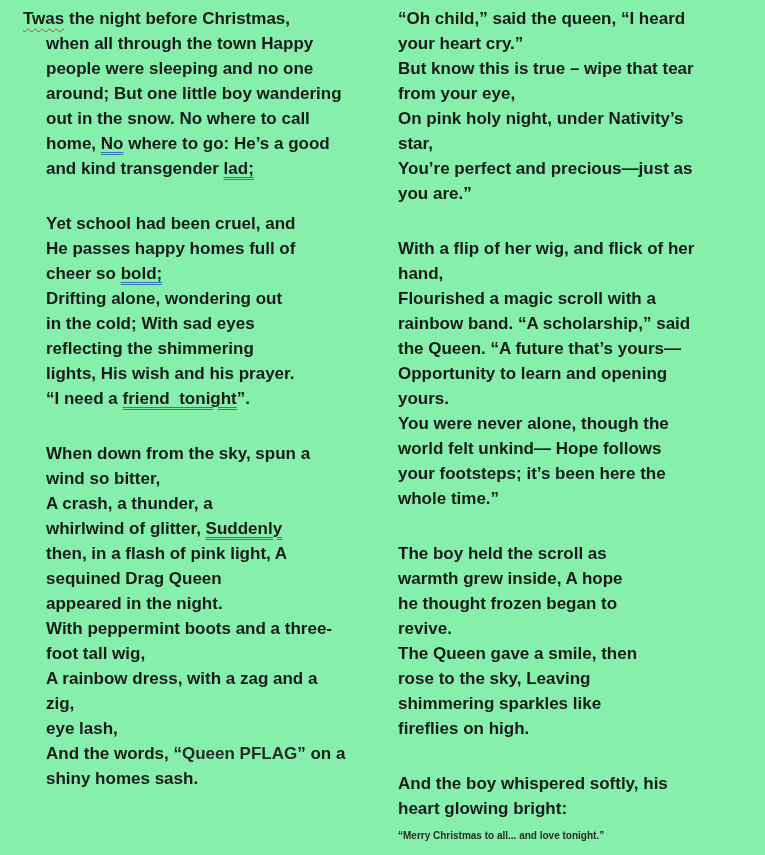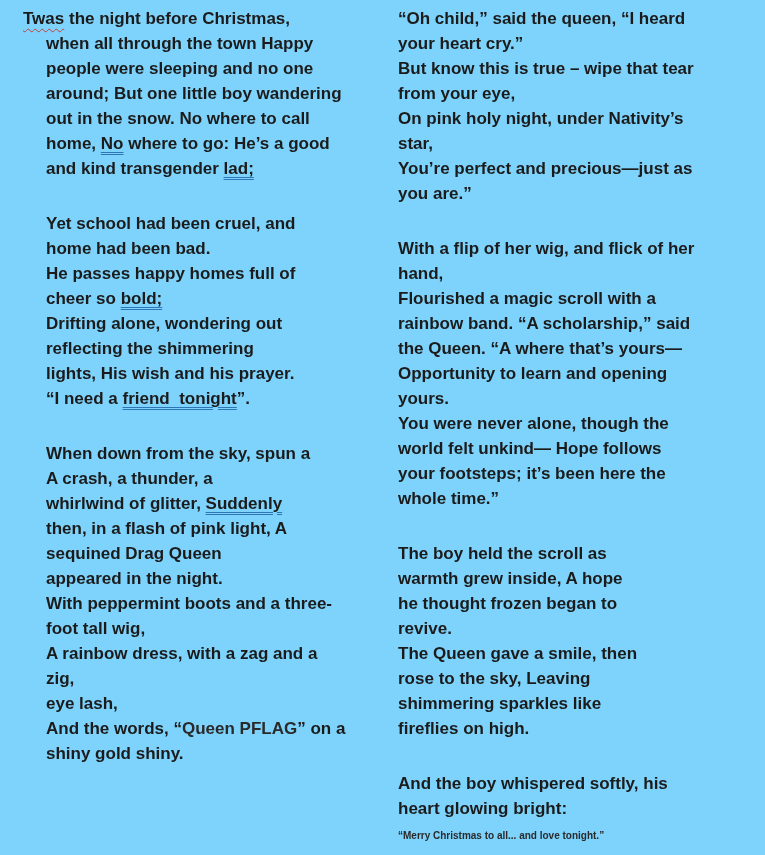--- a/index.html
+++ b/index.html
@@ -4,21 +4,21 @@
 <style>
   html, body {
     margin: 0;
     padding: 0;
     background: #ffffff;
   }
   .page {
     position: relative;
     width: 765px;
     height: 855px;
-    background: #7dd3fc;
+    background: #86efac;
     font-family: "Liberation Sans", sans-serif;
     font-weight: 700;
     font-size: 17px;
     color: #1b1b1b;
     overflow: hidden;
   }
   .column {
     position: absolute;
     top: 6px;
     width: 345px;
@@ -68,61 +68,62 @@
         <div class="line"><span class="run-spell">Twas</span><span> the night before Christmas,</span></div>
         <div class="line"><span>when all through the town Happy</span></div>
         <div class="line"><span>people were sleeping and no one</span></div>
         <div class="line"><span>around; But one little boy wandering</span></div>
         <div class="line"><span>out in the snow. No where to call</span></div>
         <div class="line"><span>home, </span><span class="run-gram">No</span><span> where to go: He’s a good</span></div>
         <div class="line"><span>and kind transgender </span><span class="run-gram">lad;</span></div>
       </div>
       <div class="stanza">
         <div class="line"><span>Yet school had been cruel, and</span></div>
-        <div class="line"><span>home had been bad.</span></div>
         <div class="line"><span>He passes happy homes full of</span></div>
         <div class="line"><span>cheer so </span><span class="run-gram">bold;</span></div>
         <div class="line"><span>Drifting alone, wondering out</span></div>
+        <div class="line"><span>in the cold; With sad eyes</span></div>
         <div class="line"><span>reflecting the shimmering</span></div>
         <div class="line"><span>lights, His wish and his prayer.</span></div>
         <div class="line"><span>“I need a </span><span class="run-gram">friend  tonight</span><span>”.</span></div>
       </div>
       <div class="stanza">
         <div class="line"><span>When down from the sky, spun a</span></div>
+        <div class="line"><span>wind so bitter,</span></div>
         <div class="line"><span>A crash, a thunder, a</span></div>
         <div class="line"><span>whirlwind of glitter, </span><span class="run-gram">Suddenly</span></div>
         <div class="line"><span>then, in a flash of pink light, A</span></div>
         <div class="line"><span>sequined Drag Queen</span></div>
         <div class="line"><span>appeared in the night.</span></div>
         <div class="line"><span>With peppermint boots and a three-</span></div>
         <div class="line"><span>foot tall wig,</span></div>
         <div class="line"><span>A rainbow dress, with a zag and a</span></div>
         <div class="line"><span>zig,</span></div>
         <div class="line"><span>eye lash,</span></div>
         <div class="line"><span>And the words, “</span><span class="run-reg">Queen PFLAG</span><span>” on a</span></div>
-        <div class="line"><span>shiny gold shiny.</span></div>
+        <div class="line"><span>shiny homes sash.</span></div>
       </div>
     </div>
   <div class="column column-right">
       <div class="stanza">
         <div class="line"><span>“Oh child,” said the queen, “I heard</span></div>
         <div class="line"><span>your heart cry.”</span></div>
         <div class="line"><span>But know this is true – wipe that tear</span></div>
         <div class="line"><span>from your eye,</span></div>
         <div class="line"><span>On pink holy night, under Nativity’s</span></div>
         <div class="line"><span>star,</span></div>
         <div class="line"><span>You’re perfect and precious—just as</span></div>
         <div class="line"><span>you are.”</span></div>
       </div>
       <div class="stanza">
         <div class="line"><span>With a flip of her wig, and flick of her</span></div>
         <div class="line"><span>hand,</span></div>
         <div class="line"><span>Flourished a magic scroll with a</span></div>
         <div class="line"><span>rainbow band. “A scholarship,” said</span></div>
-        <div class="line"><span>the Queen. “A where that’s yours—</span></div>
+        <div class="line"><span>the Queen. “A future that’s yours—</span></div>
         <div class="line"><span>Opportunity to learn and opening</span></div>
         <div class="line"><span>yours.</span></div>
         <div class="line"><span>You were never alone, though the</span></div>
         <div class="line"><span>world felt unkind— Hope follows</span></div>
         <div class="line"><span>your footsteps; it’s been here the</span></div>
         <div class="line"><span>whole time.”</span></div>
       </div>
       <div class="stanza">
         <div class="line"><span>The boy held the scroll as</span></div>
         <div class="line"><span>warmth grew inside, A hope</span></div>

